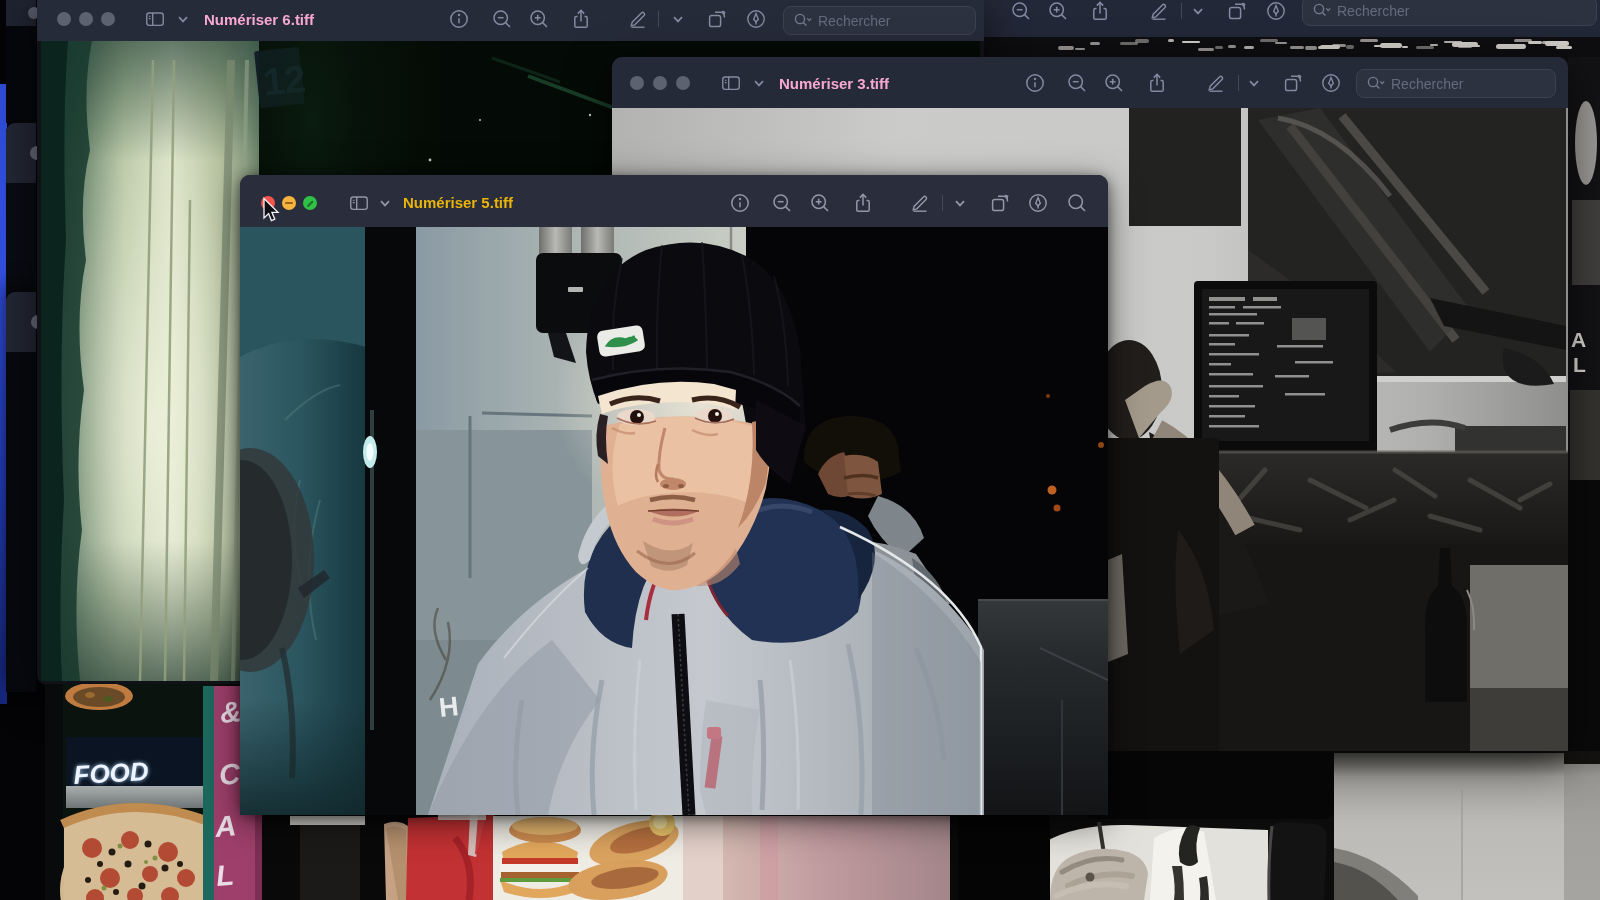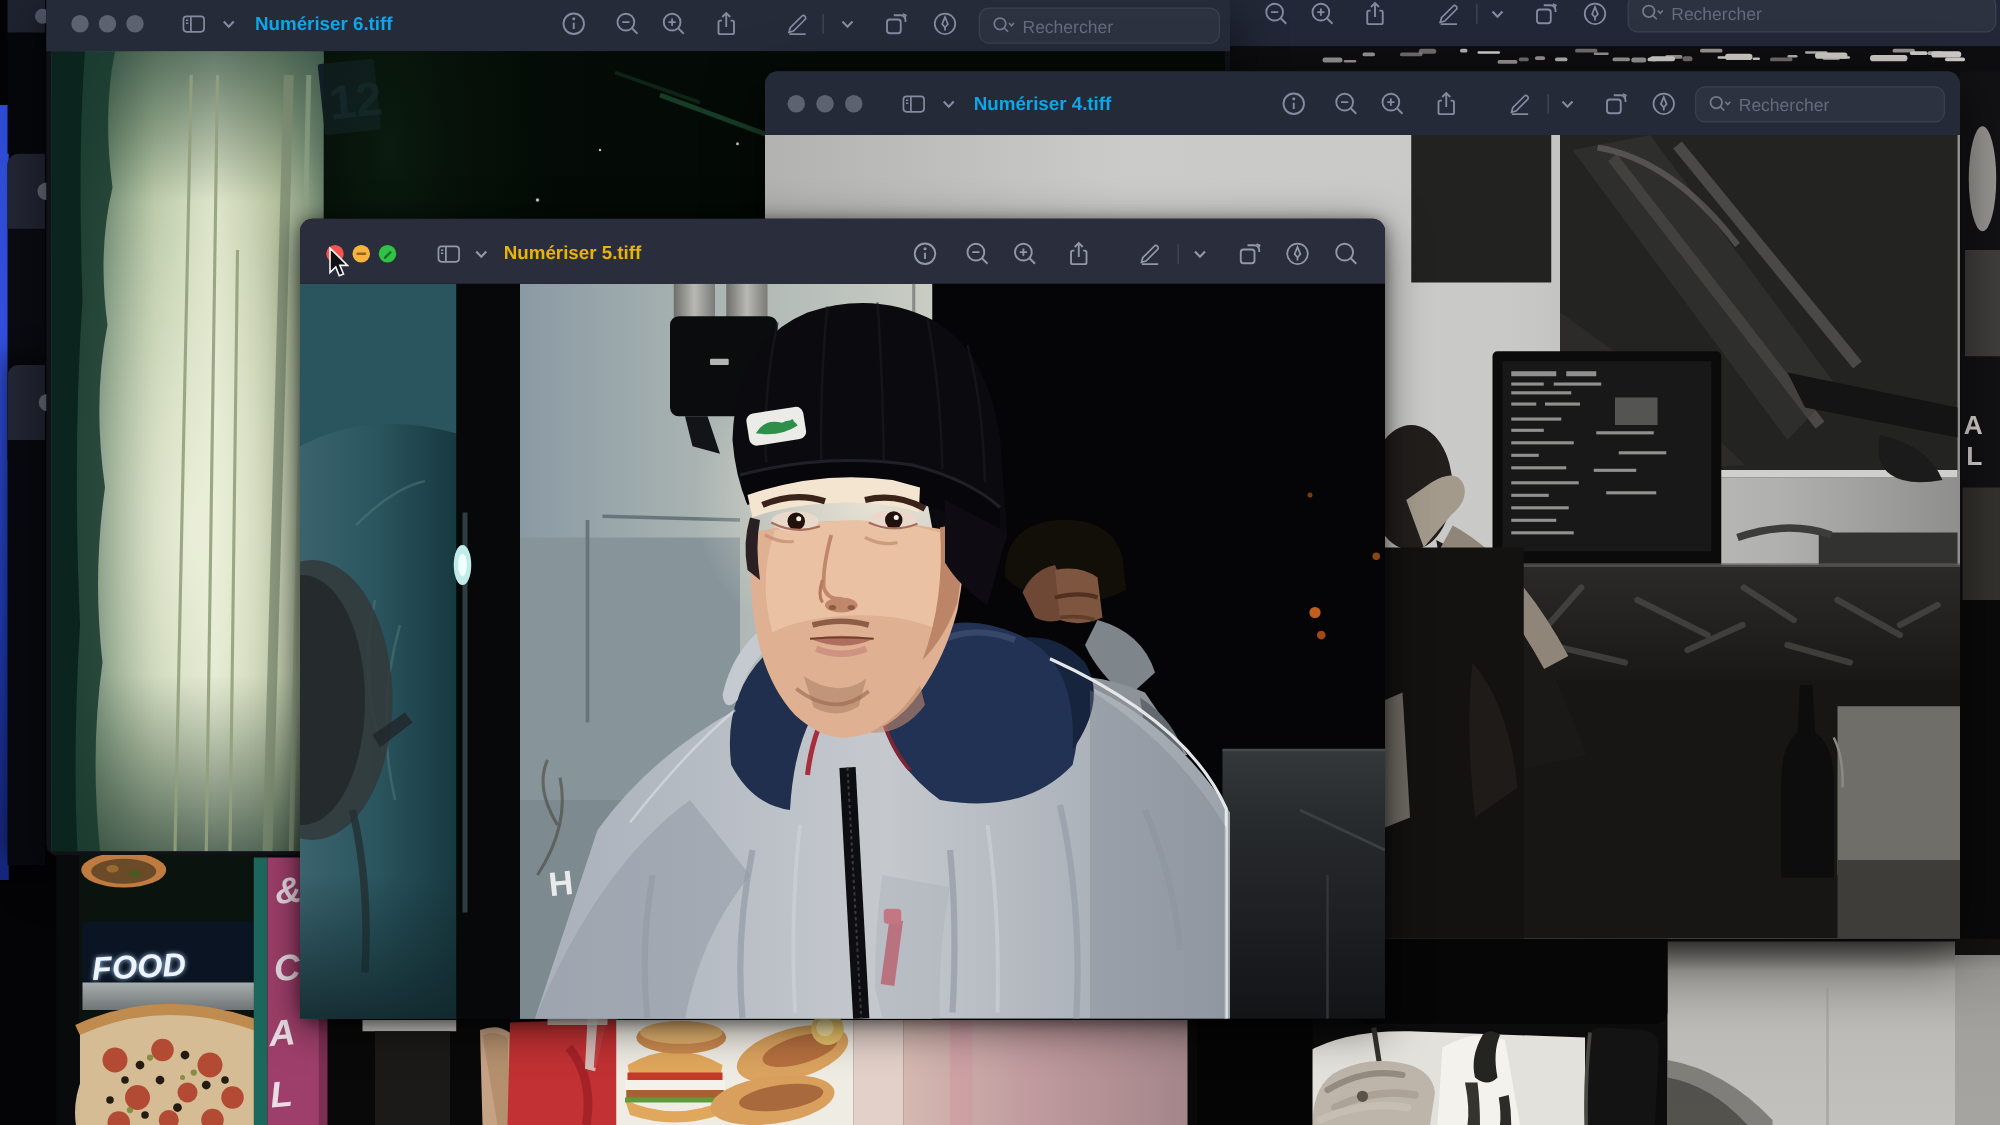--- a/index.html
+++ b/index.html
@@ -1,19 +1,19 @@
 <!DOCTYPE html>
 <html><head>
 <meta charset="utf-8">
 <style>
   html,body{margin:0;padding:0;}
   body{width:1600px;height:900px;overflow:hidden;position:relative;background:#040406;
        font-family:"Liberation Sans",sans-serif;}
   .abs{position:absolute;}
-  .ttl{position:absolute;font-size:15px;font-weight:700;color:#0ea5e9;white-space:nowrap;}
+  .ttl{position:absolute;font-size:15px;font-weight:700;color:#f9a8d4;white-space:nowrap;}
   .ic{position:absolute;width:22px;height:22px;color:#848aa0;}
   .ic svg{display:block;width:22px;height:22px;}
   .sep{position:absolute;width:1px;height:16px;background:#43495a;}
   .sbox{position:absolute;background:#2d3241;border:1px solid #3b4151;border-radius:8px;}
   .sbox .ph{position:absolute;left:34px;top:50%;transform:translateY(-50%);font-size:14px;color:#646b7d;white-space:nowrap;}
   .sbox svg{position:absolute;left:8px;top:50%;transform:translateY(-50%);color:#747a8c;}
   .dot{position:absolute;width:14px;height:14px;border-radius:50%;}
 </style>
 </head><body>
 <svg width="0" height="0" style="position:absolute">
@@ -384,21 +384,21 @@
       <use href="#i-smag"></use>
     </svg>
   <span class="ph">Rechercher</span>
 </div>
 
 <div class="abs" style="left:612px;top:57px;width:956px;height:694px;background:#12141b;border-radius:10px;box-shadow:0 12px 44px rgba(0,0,0,.6);">
   <div class="abs" style="left:0;top:0;width:956px;height:51px;background:#252a38;border-radius:10px 10px 0 0;"></div>
   <div class="dot" style="left:18px;top:19px;background:#5d6270;"></div>
   <div class="dot" style="left:41px;top:19px;background:#5d6270;"></div>
   <div class="dot" style="left:64px;top:19px;background:#5d6270;"></div>
-  <div class="ttl" style="left:167px;top:18px;">Numériser 4.tiff</div>
+  <div class="ttl" style="left:167px;top:18px;">Numériser 3.tiff</div>
 
   <svg class="abs" style="left:0;top:51px;" width="956" height="643" viewBox="612 108 956 643" xmlns="http://www.w3.org/2000/svg">
     <defs>
       <linearGradient id="n3wall" x1="0" y1="0" x2="1" y2="0">
         <stop offset="0" stop-color="#b2b2b0"></stop>
         <stop offset="0.3" stop-color="#cbcbc9"></stop>
         <stop offset="0.62" stop-color="#c9c9c7"></stop>
         <stop offset="0.85" stop-color="#b0b0ae"></stop>
         <stop offset="1" stop-color="#8e8e8c"></stop>
       </linearGradient>

